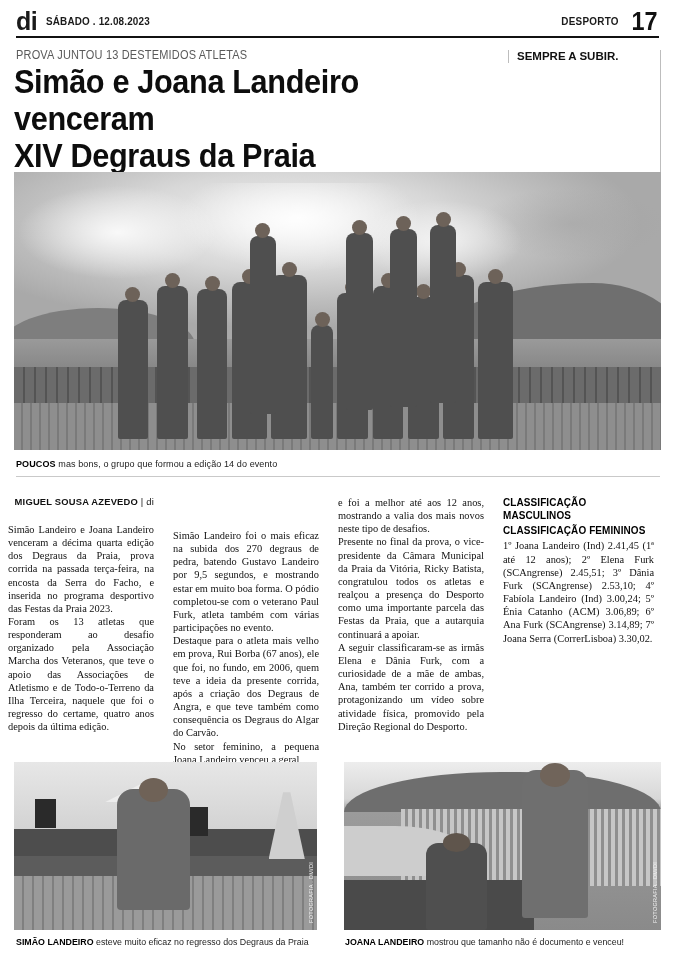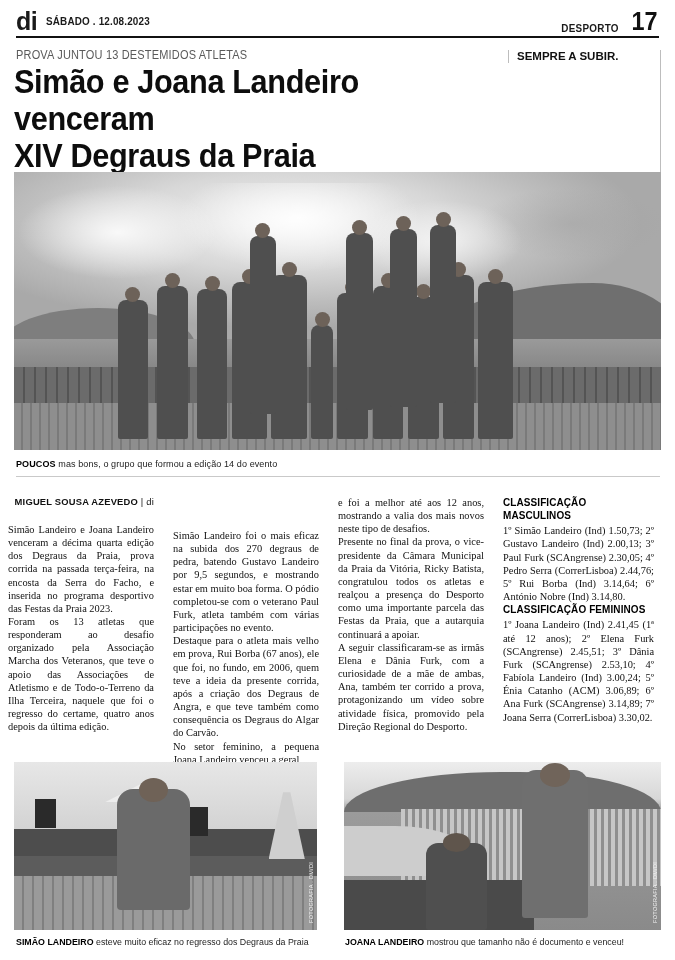--- a/index.html
+++ b/index.html
@@ -23,21 +23,21 @@
     font-family:"Liberation Sans", sans-serif;
     font-weight:bold;font-size:25px;letter-spacing:-0.5px;
     color:#1a1a1a;margin-right:9px;line-height:1;
   }
   .mast-date{
     font-family:"Liberation Sans", sans-serif;
     font-weight:bold;font-size:11.5px;letter-spacing:.2px;
     color:#1a1a1a;
     transform:scaleX(.86);transform-origin:left center;
   }
-  .mast-right{margin-left:auto;display:flex;align-items:flex-end;gap:11px;}
+  .mast-right{margin-left:auto;display:flex;align-items:center;gap:11px;}
   .mast-section{
     font-family:"Liberation Sans", sans-serif;
     font-weight:bold;font-size:11.5px;letter-spacing:.3px;color:#1a1a1a;
     transform:scaleX(.86);transform-origin:right center;
   }
   .mast-page{
     font-family:"Liberation Sans", sans-serif;
     font-weight:bold;font-size:26px;line-height:1;color:#111;
     transform:scaleX(.9);
   }
@@ -322,21 +322,20 @@
     </div>
 
     <div class="col c3">
       <p>e foi a melhor até aos 12 anos, mostrando a valia dos mais novos neste tipo de desafios.</p>
       <p>Presente no final da prova, o vice-presidente da Câmara Municipal da Praia da Vitória, Ricky Batista, congratulou todos os atletas e realçou a presença do Desporto como uma importante parcela das Festas da Praia, que a autarquia continuará a apoiar.</p>
       <p>A seguir classificaram-se as irmãs Elena e Dânia Furk, com a curiosidade de a mãe de ambas, Ana, também ter corrido a prova, protagonizando um vídeo sobre atividade física, promovido pela Direção Regional do Desporto.</p>
     </div>
 
     <div class="col c4">
       <div class="res-head">CLASSIFICAÇÃO MASCULINOS</div>
-      <p class="res-body">1º Simão Landeiro (Ind) 1.50,73; 2º Gustavo Landeiro (Ind) 2.00,13; 3º Paul Furk (SCAngrense) 2.30,05; 4º Pedro Serra (CorrerLisboa) 2.44,76; 5º Rui Borba (Ind) 3.14,64; 6º António Nobre (Ind) 3.14,80.</p>
       <div class="res-head">CLASSIFICAÇÃO FEMININOS</div>
       <p class="res-body">1º Joana Landeiro (Ind) 2.41,45 (1ª até 12 anos); 2º Elena Furk (SCAngrense) 2.45,51; 3º Dânia Furk (SCAngrense) 2.53,10; 4º Fabíola Landeiro (Ind) 3.00,24; 5º Énia Catanho (ACM) 3.06,89; 6º Ana Furk (SCAngrense) 3.14,89; 7º Joana Serra (CorrerLisboa) 3.30,02.</p>
     </div>
 
   </div>
 
   <div class="photo-bl">
     <div class="sky2"></div>
     <div class="lawn"></div>
     <div class="road"></div>

